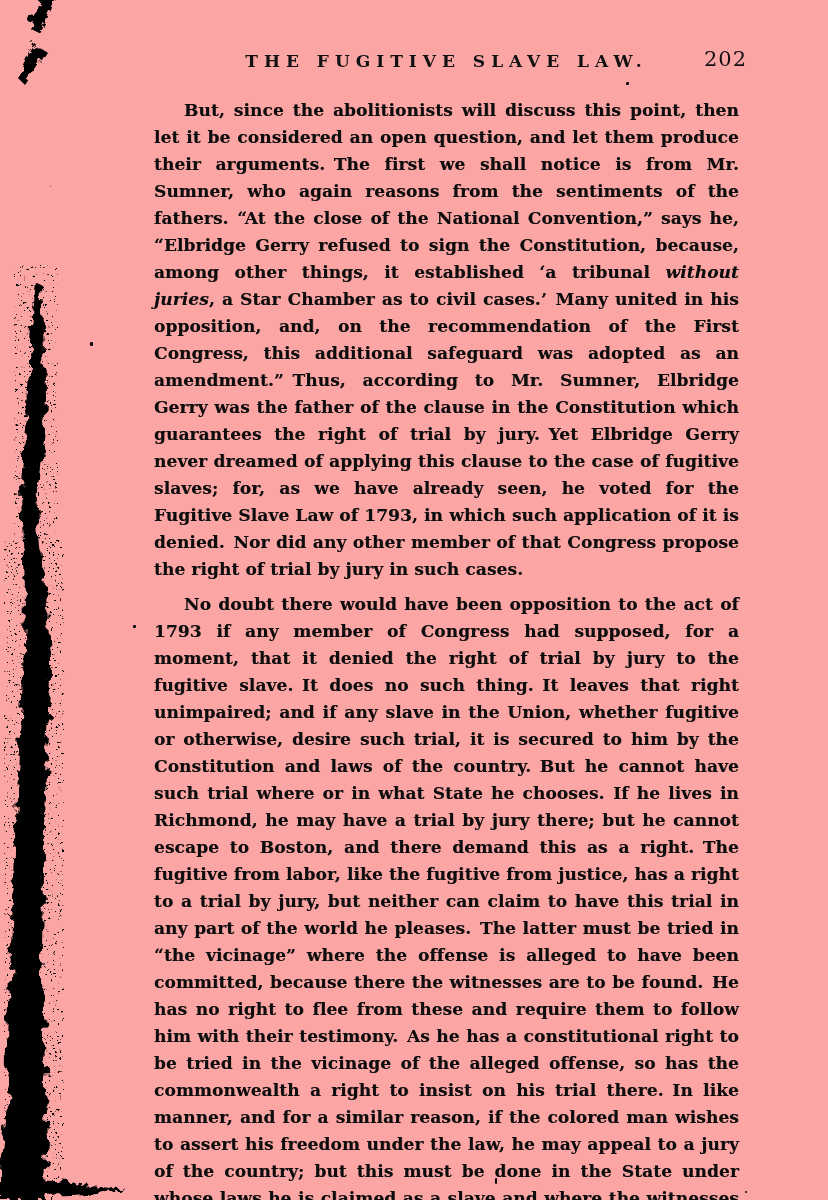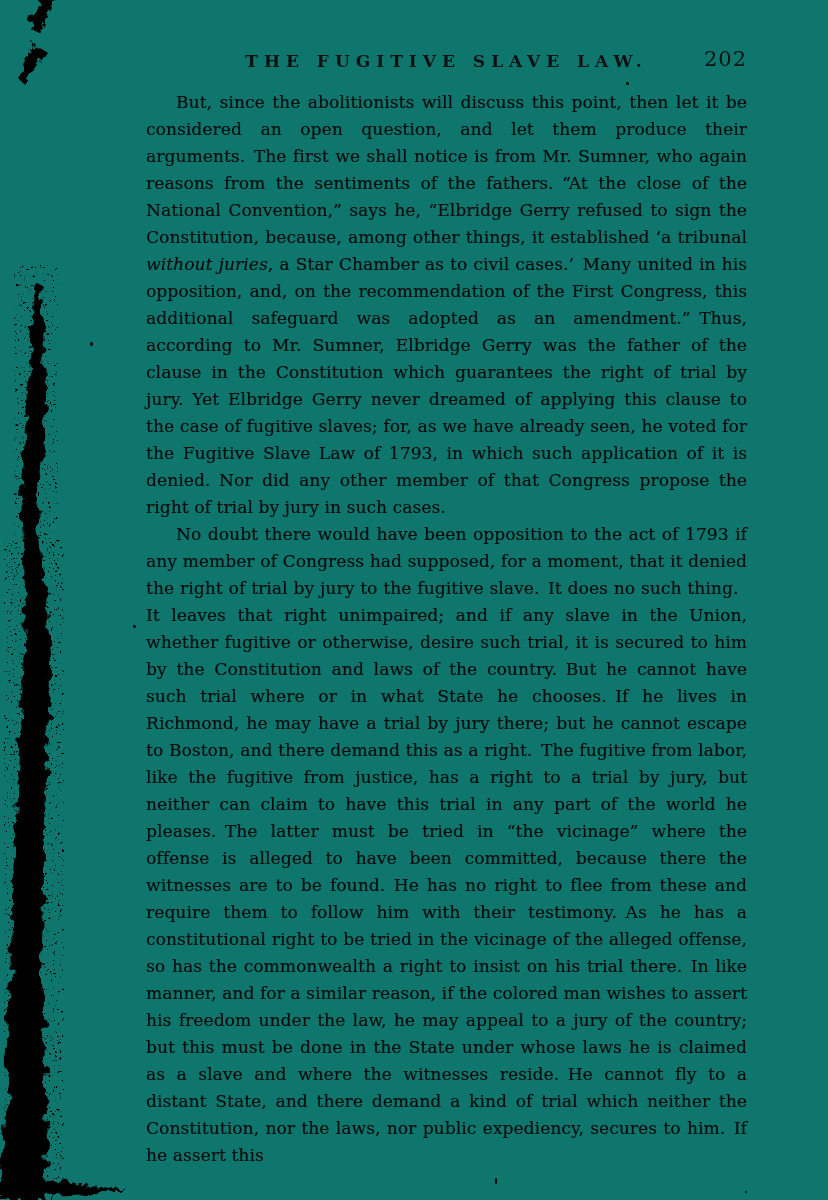--- a/index.html
+++ b/index.html
@@ -1,20 +1,20 @@
 <!DOCTYPE html>
 <html><head>
 <meta charset="utf-8">
 <style>
   html, body { margin: 0; padding: 0; background: #e8e8e8; }
   .page {
     position: relative;
     width: 828px;
     height: 1200px;
-    background: #0f766e;
+    background: #fca5a5;
     overflow: hidden;
     font-family: "DejaVu Serif", "Liberation Serif", serif;
     color: #0d0d0d;
   }
   .scan-edge {
     position: absolute;
     left: 0; top: 0;
     width: 170px; height: 1200px;
     pointer-events: none;
   }
@@ -44,21 +44,21 @@
   .text-block {
     position: absolute;
     left: 146px; top: 89px;
     width: 601px;
     font-size: 17px;
     line-height: 27px;
     text-align: justify;
     letter-spacing: 0.1px;
     text-shadow: 0.35px 0.35px 0 rgba(10,10,10,0.45);
   }
-  .para { margin: 0; text-indent: 30px; }
+  .para { margin: 8px; text-indent: 30px; font-weight: bold; }
   .it { font-style: italic; }
   .speck {
     position: absolute;
     background: #0a0a0a;
     border-radius: 1px;
   }
 </style>
 </head>
 <body>
 

